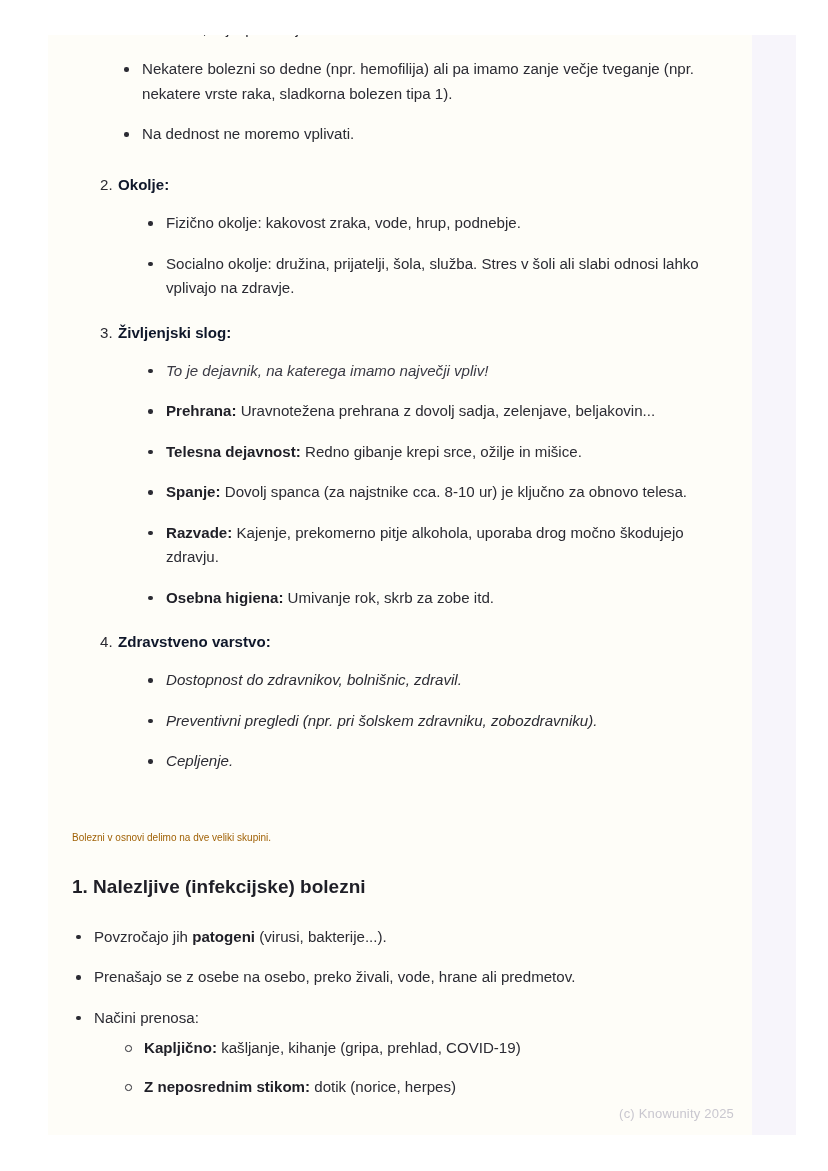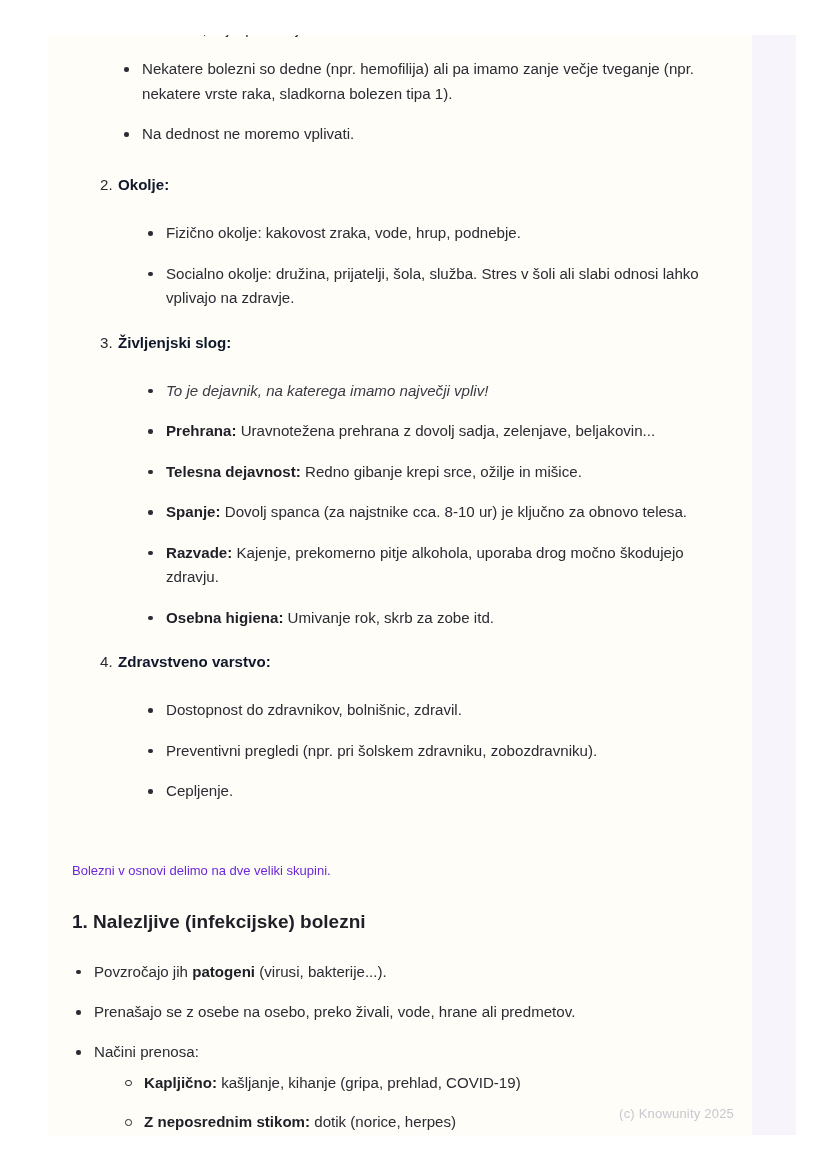--- a/index.html
+++ b/index.html
@@ -131,21 +131,21 @@
     width: 4.5px;
     height: 4.5px;
     border-radius: 50%;
     border: 1.3px solid #2b2b33;
     background: transparent;
     box-sizing: content-box;
   }
 
   
   .nested-bullets {
-    margin-top: 24px;
+    margin-top: 14px;
     margin-bottom: 20px;
     padding-left: 26px;
   }
 
   .lead-in {
     font-weight: 700;
     color: #1f1f27;
     text-align: center;
   }
   .italic-note {
@@ -157,22 +157,22 @@
   .section-heading {
     color: #b3b0e6;
     font-size: 19.5px;
     font-weight: 400;
     margin: 0;
     letter-spacing: 0.1px;
   }
 
   .para {
     margin: 0;
-    font-size: 13px;
-    color: #6d28d9;
+    font-size: 10px;
+    color: #a16207;
   }
 
   .bold-head {
     font-weight: 700;
     font-size: 19px;
     color: #1f1f27;
   }
   .sp-20 { height: 20px; }
   .sp-22 { height: 22px; }
   .sp-26 { height: 26px; }
@@ -261,21 +261,21 @@
               <li>
                 <span class="lead-in">Osebna higiena:</span><span> Umivanje rok, skrb za zobe itd.</span>
               </li>
             </ul>
           </div>
         </li>
 
         <li class="num-item">
           <span class="num-marker">4.</span>
           <span class="num-title">Zdravstveno varstvo:</span>
-          <div class="nested-bullets" style="margin-bottom:0;">
+          <div class="nested-bullets" style="margin-bottom:0;font-style:italic;">
             <ul class="bullets">
               <li>
                 <span>Dostopnost do zdravnikov, bolnišnic, zdravil.</span>
               </li>
               <li>
                 <span>Preventivni pregledi (npr. pri šolskem zdravniku, zobozdravniku).</span>
               </li>
               <li>
                 <span>Cepljenje.</span>
               </li>

